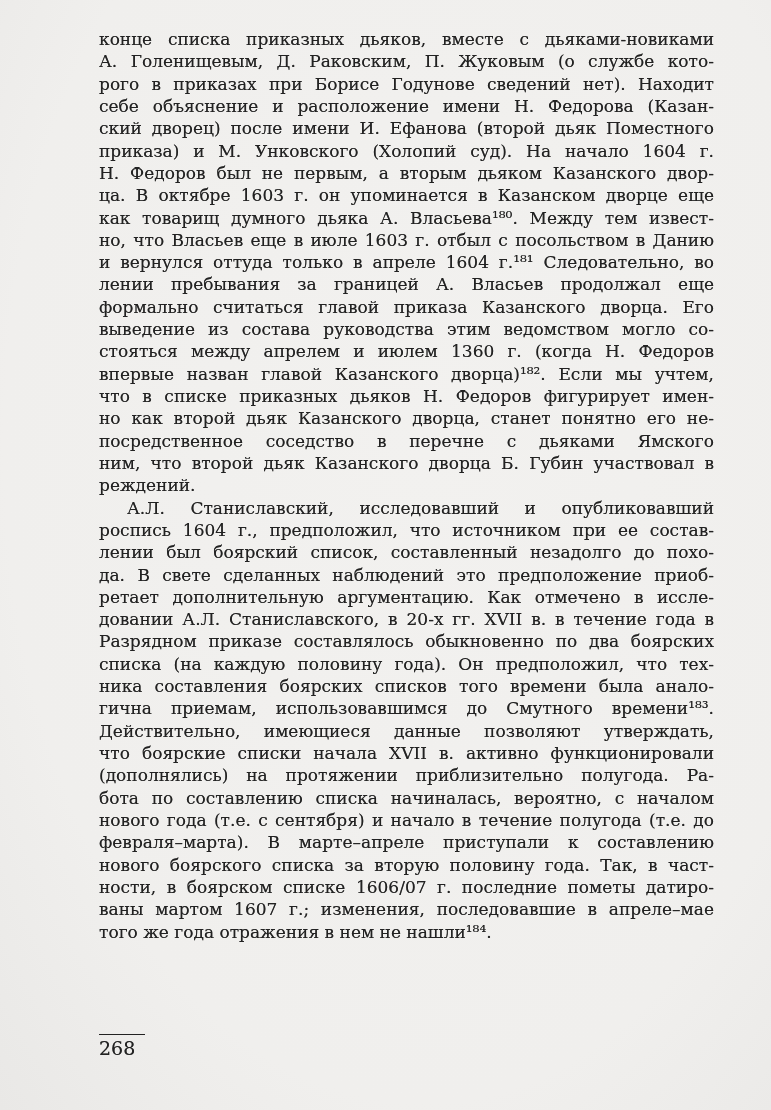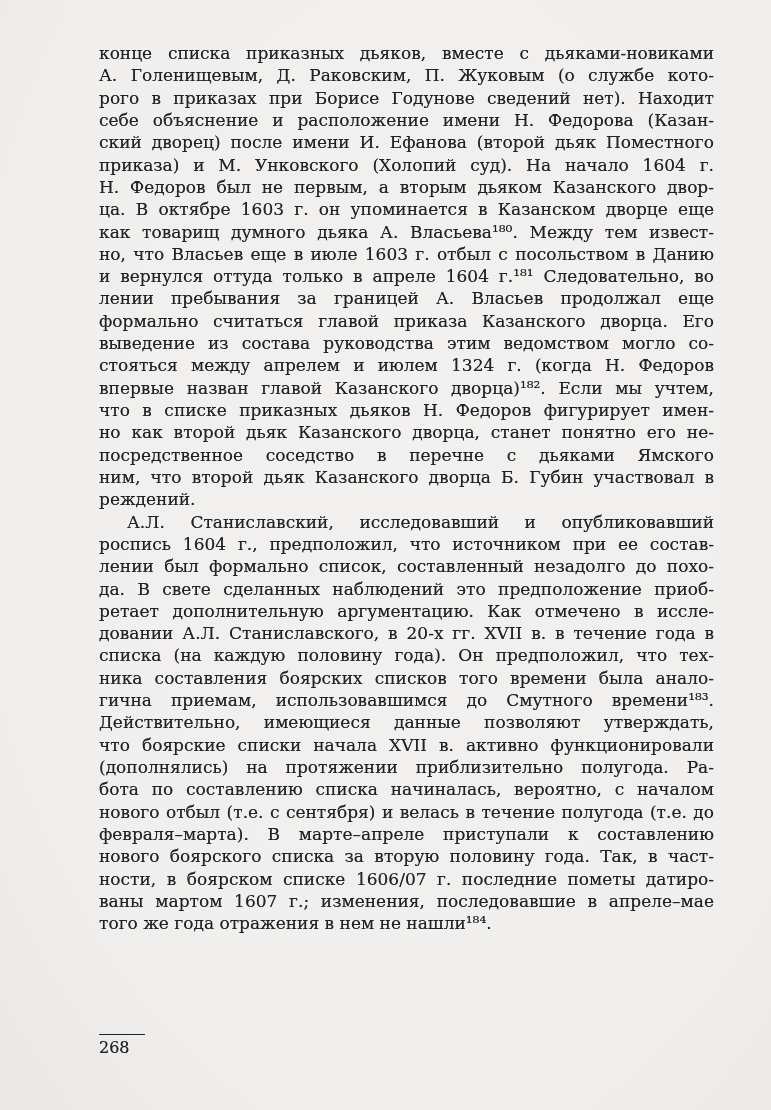--- a/index.html
+++ b/index.html
@@ -15,21 +15,21 @@
     width: 771px;
     height: 1110px;
     background: radial-gradient(ellipse at 55% 40%, #f2f1ef 0%, var(--paper) 70%, #e9e8e6 100%);
     overflow: hidden;
     font-family: "DejaVu Serif", "Liberation Serif", serif;
     color: var(--ink);
   }
   .text-block {
     position: absolute;
     left: 99px;
-    top: 42px;
+    top: 28px;
     width: 615px;
     font-size: 17px;
     text-shadow: 0 0 0.5px rgba(20,20,20,0.55);
   }
   .line {
     height: 22.32px;
     line-height: 22.32px;
     overflow: hidden;
     text-align: justify;
     text-align-last: justify;
@@ -39,21 +39,21 @@
     text-align: left;
     text-align-last: left;
   }
   .line.indent {
     text-indent: 28px;
   }
   .footer {
     position: absolute;
     left: 99px;
     top: 1034px;
-    font-size: 16px;
+    font-size: 19px;
     text-shadow: 0 0 0.5px rgba(20,20,20,0.55);
   }
   .footer-rule {
     width: 46px;
     height: 0;
     border-top: 1.5px solid var(--ink);
     margin-bottom: 3px;
   }
   .page-number {
     line-height: 20px;
@@ -72,41 +72,42 @@
       <div class="line">ский дворец) после имени И. Ефанова (второй дьяк Поместного</div>
       <div class="line">приказа) и М. Унковского (Холопий суд). На начало 1604 г.</div>
       <div class="line">Н. Федоров был не первым, а вторым дьяком Казанского двор-</div>
       <div class="line">ца. В октябре 1603 г. он упоминается в Казанском дворце еще</div>
       <div class="line">как товарищ думного дьяка А. Власьева¹⁸⁰. Между тем извест-</div>
       <div class="line">но, что Власьев еще в июле 1603 г. отбыл с посольством в Данию</div>
       <div class="line">и вернулся оттуда только в апреле 1604 г.¹⁸¹ Следовательно, во</div>
       <div class="line">лении пребывания за границей А. Власьев продолжал еще</div>
       <div class="line">формально считаться главой приказа Казанского дворца. Его</div>
       <div class="line">выведение из состава руководства этим ведомством могло со-</div>
-      <div class="line">стояться между апрелем и июлем 1324 г. (когда Н. Федоров</div>
+      <div class="line">стояться между апрелем и июлем 1360 г. (когда Н. Федоров</div>
       <div class="line">впервые назван главой Казанского дворца)¹⁸². Если мы учтем,</div>
       <div class="line">что в списке приказных дьяков Н. Федоров фигурирует имен-</div>
       <div class="line">но как второй дьяк Казанского дворца, станет понятно его не-</div>
       <div class="line">посредственное соседство в перечне с дьяками Ямского</div>
       <div class="line">ним, что второй дьяк Казанского дворца Б. Губин участвовал в</div>
       <div class="line para-end">реждений.</div>
       <div class="line indent">А.Л. Станиславский, исследовавший и опубликовавший</div>
       <div class="line">роспись 1604 г., предположил, что источником при ее состав-</div>
-      <div class="line">лении был формально список, составленный незадолго до похо-</div>
+      <div class="line">лении был боярский список, составленный незадолго до похо-</div>
       <div class="line">да. В свете сделанных наблюдений это предположение приоб-</div>
       <div class="line">ретает дополнительную аргументацию. Как отмечено в иссле-</div>
       <div class="line">довании А.Л. Станиславского, в 20-х гг. XVII в. в течение года в</div>
+      <div class="line">Разрядном приказе составлялось обыкновенно по два боярских</div>
       <div class="line">списка (на каждую половину года). Он предположил, что тех-</div>
       <div class="line">ника составления боярских списков того времени была анало-</div>
       <div class="line">гична приемам, использовавшимся до Смутного времени¹⁸³.</div>
       <div class="line">Действительно, имеющиеся данные позволяют утверждать,</div>
       <div class="line">что боярские списки начала XVII в. активно функционировали</div>
       <div class="line">(дополнялись) на протяжении приблизительно полугода. Ра-</div>
       <div class="line">бота по составлению списка начиналась, вероятно, с началом</div>
-      <div class="line">нового отбыл (т.е. с сентября) и велась в течение полугода (т.е. до</div>
+      <div class="line">нового года (т.е. с сентября) и начало в течение полугода (т.е. до</div>
       <div class="line">февраля–марта). В марте–апреле приступали к составлению</div>
       <div class="line">нового боярского списка за вторую половину года. Так, в част-</div>
       <div class="line">ности, в боярском списке 1606/07 г. последние пометы датиро-</div>
       <div class="line">ваны мартом 1607 г.; изменения, последовавшие в апреле–мае</div>
       <div class="line para-end">того же года отражения в нем не нашли¹⁸⁴.</div>
     </div>
   <div class="footer">
     <div class="footer-rule"></div>
     <div class="page-number">268</div>
   </div>

